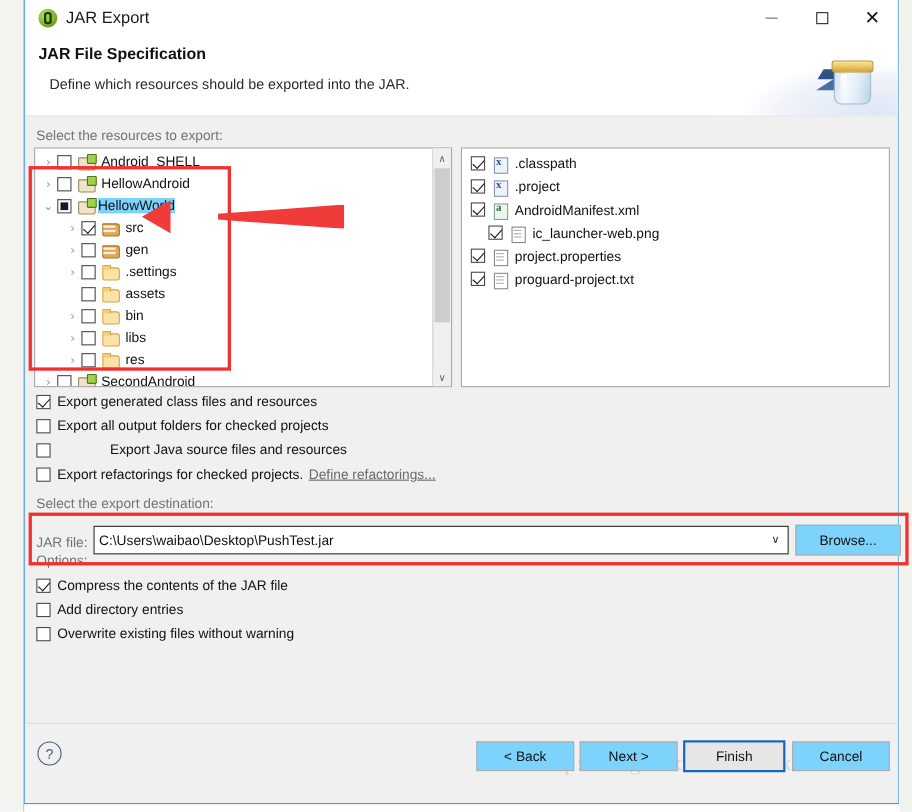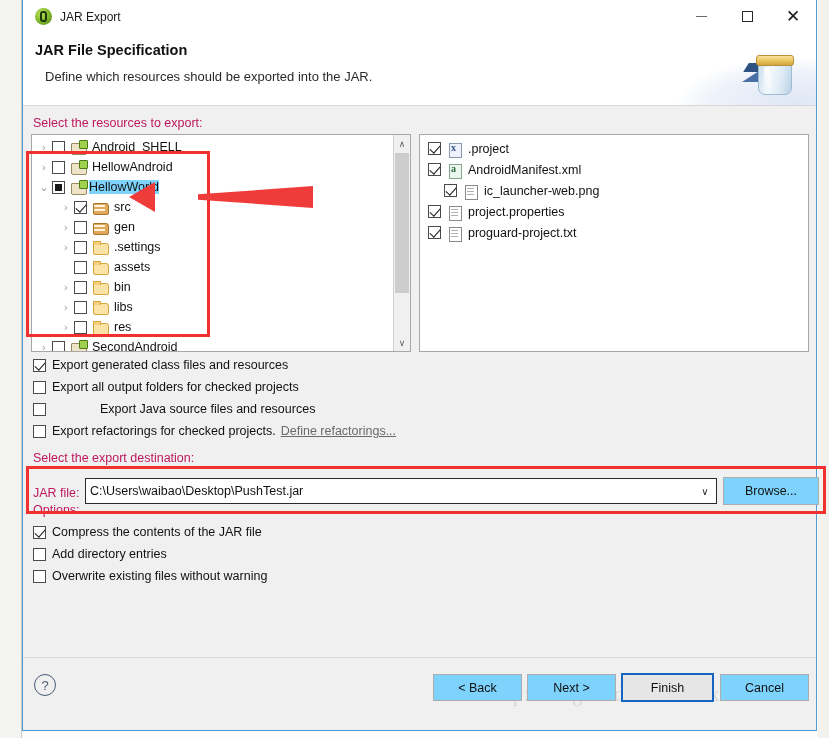--- a/index.html
+++ b/index.html
@@ -45,21 +45,21 @@
   .title-icon {
     width:17px; height:17px; margin-left:12px; margin-right:8px;
     border-radius:50%;
     background:radial-gradient(circle at 35% 30%, #b6dd5a 0%, #7db52a 55%, #4e7f14 100%);
     position:relative; flex:none;
   }
   .title-icon::after{
     content:""; position:absolute; left:5px; top:3px; width:7px; height:11px;
     border:2px solid #1d3a08; border-radius:3px; box-sizing:border-box;
   }
-  .title-text { font-size:12px; color:#1a1a1a; }
+  .title-text { font-size:15px; color:#1a1a1a; }
   .win-btns { position:absolute; right:0; top:0; height:33px; display:flex; }
   .win-btn {
     width:46px; height:33px; display:flex; align-items:center; justify-content:center;
     font-size:13px; color:#3a3a3a;
   }
   .win-btn .minglyph { display:block; width:11px; height:1px; background:#6a6a6a; }
   .win-btn .maxglyph { display:block; width:11px; height:11px; border:1.4px solid #2a2a2a; }
   .win-btn .closeglyph { font-size:17px; line-height:17px; color:#1a1a1a; font-weight:400; }
 
   
@@ -106,21 +106,21 @@
     border-right:20px solid #4a6fa5;
   }
   .jar-arrow2 {
     position:absolute; right:54px; top:30px; width:16px; height:9px;
     background:#2e5382; transform:skewX(-32deg);
   }
 
   
   .body { position:relative; height:624px; background:#f0f0f0; }
 
-  .lbl { position:absolute; font-size:12.5px; color:#be185d; }
+  .lbl { position:absolute; font-size:12.5px; color:#737373; }
 
   
   .pane {
     position:absolute; background:#ffffff; border:1px solid #a7a7a7;
   }
   .tree-scroll { position:absolute; right:0; top:0; width:17px; bottom:0; background:#f0f0f0;
     border-left:1px solid #d0d0d0; }
   .sb-arrow { height:17px; display:flex; align-items:center; justify-content:center;
      font-size:9px; color:#606060; background:#f0f0f0; }
   .sb-thumb { position:absolute; left:1px; right:1px; background:#cdcdcd; }
@@ -381,20 +381,25 @@
           <div class="sb-thumb" style="top:18px; height:140px;"></div>
           <div class="sb-arrow" style="position:absolute; bottom:0; left:0; right:0;">∨</div>
         </div>
       </div>
 
       <div class="pane" style="left:396px; top:28px; width:390px; height:218px;">
         <div id="file-rows" style="position:absolute; left:0; top:3px; right:2px;">
             <div class="row" style="height: 21px; padding-left: 8px;">
               <span class="cb checked"></span>
               <span class="ico filex"></span>
+              <span>.classpath</span>
+            </div>
+            <div class="row" style="height: 21px; padding-left: 8px;">
+              <span class="cb checked"></span>
+              <span class="ico filex"></span>
               <span>.project</span>
             </div>
             <div class="row" style="height: 21px; padding-left: 8px;">
               <span class="cb checked"></span>
               <span class="ico filea"></span>
               <span>AndroidManifest.xml</span>
             </div>
             <div class="row" style="height: 21px; padding-left: 24px;">
               <span class="cb checked"></span>
               <span class="ico file"></span>

